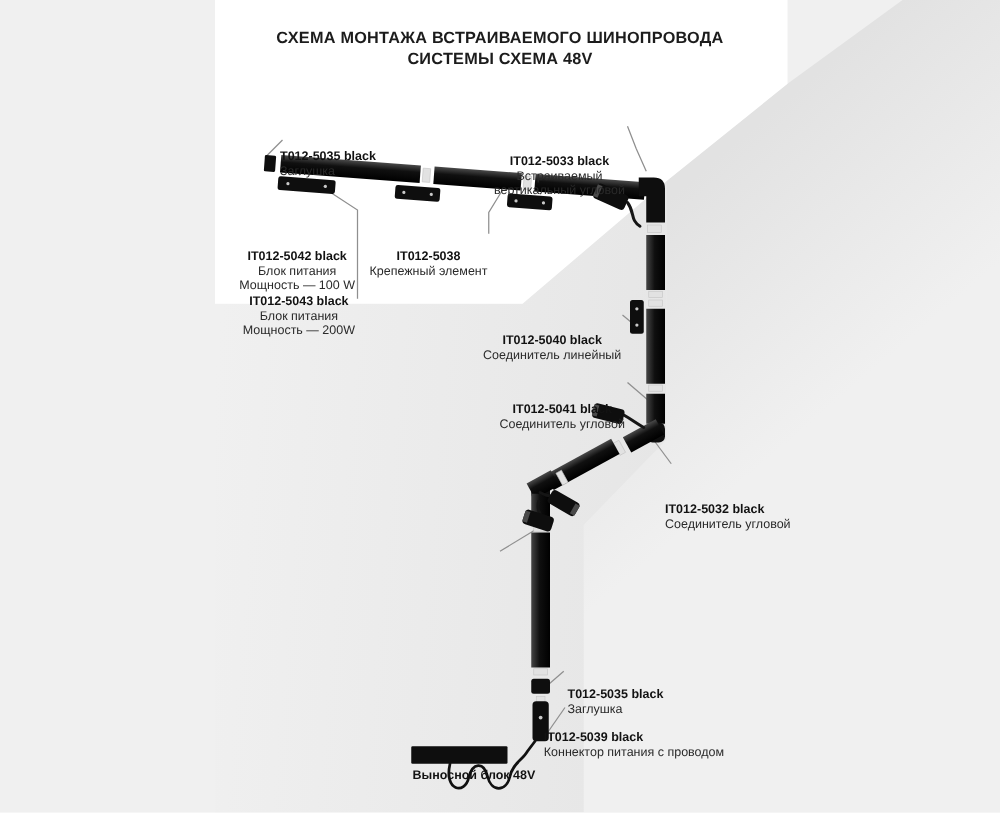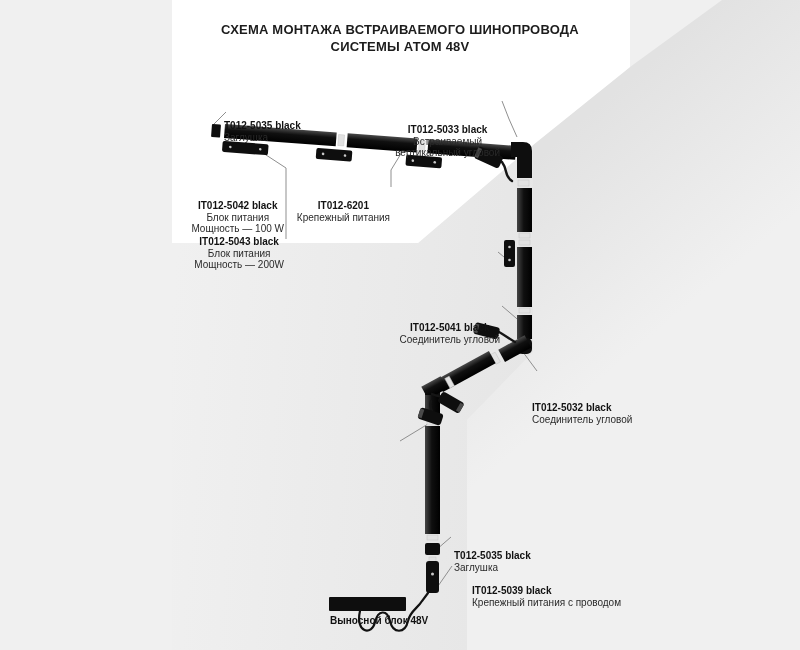--- a/index.html
+++ b/index.html
@@ -19,21 +19,21 @@
   .l-topcap{left:224px;top:88px}
   .l-vcorner{right:300px;top:92px}
   .l-psu100{right:516px;top:168px}
   .l-psu200{right:516px;top:204px}
   .l-fast{right:410px;top:168px}
   .l-linear{right:303px;top:235px}
   .l-cornu{right:300px;top:290px}
   .l-cornl{left:532px;top:370px}
   .l-track{left:313px;top:416px}
   .l-bcap{left:454px;top:518px}
-  .l-pconn{left:472px;top:553px}
+  .l-pconn{left:435px;top:553px}
   .l-remote{left:330px;top:583px;font-weight:700;color:#121212;}
   .wallL{fill:url(#gWallL)} .wallR{fill:url(#gWallR)} .ceil{fill:var(--ceiling)}
   .trkH{fill:url(#gTrkH)} .trkV{fill:url(#gTrkV)} .blk{fill:var(--track)}
   .nub{fill:var(--nub);stroke:#c4c4c4;stroke-width:.5}
   .ldr{stroke:var(--leader);stroke-width:1;fill:none}
   .dot{fill:#c9c9c9}
   .stem{stroke:#151515;stroke-width:2.4;fill:none;stroke-linecap:round}
   .lens{fill:#4a4a4a}
   .cable{stroke:#111;stroke-width:2.2;fill:none;stroke-linecap:round}
 </style>
@@ -187,21 +187,21 @@
           <rect class="lens" x="0" y="1.5" width="4" height="9"></rect>
         </g>
     </g>
 
     <rect class="blk" x="329" y="597" width="77" height="14" rx="1"></rect>
     <path class="cable" d="M 360,611 C 355,633 372,636 375,622 C 378,610 387,609 390,621 C 393,634 405,634 408,621 C 410,611 418,608 422,601 L 428,593"></path>
   </svg>
 
   <div class="title">
     <div>СХЕМА МОНТАЖА ВСТРАИВАЕМОГО ШИНОПРОВОДА</div>
-    <div>СИСТЕМЫ АТОМ 48V</div>
+    <div>СИСТЕМЫ СХЕМА 48V</div>
   </div>
 
   <div class="lbl l-topcap">
     <div class="part">T012-5035 black</div>
     <div>Заглушка</div>
   </div>
 
   <div class="lbl ra l-vcorner">
     <div class="part">IT012-5033 black</div>
     <div>Встраиваемый</div>
@@ -214,43 +214,47 @@
     <div>Мощность — 100 W</div>
   </div>
 
   <div class="lbl ra l-psu200">
     <div class="part">IT012-5043 black</div>
     <div>Блок питания</div>
     <div>Мощность — 200W</div>
   </div>
 
   <div class="lbl ra l-fast">
-    <div class="part">IT012-6201</div>
-    <div>Крепежный питания</div>
-  </div>
-
+    <div class="part">IT012-5038</div>
+    <div>Крепежный элемент</div>
+  </div>
+
+  <div class="lbl ra l-linear">
+    <div class="part">IT012-5040 black</div>
+    <div>Соединитель линейный</div>
+  </div>
 
   <div class="lbl ra l-cornu">
     <div class="part">IT012-5041 black</div>
     <div>Соединитель угловой</div>
   </div>
 
   <div class="lbl l-cornl">
     <div class="part">IT012-5032 black</div>
     <div>Соединитель угловой</div>
   </div>
 
 
   <div class="lbl l-bcap">
     <div class="part">T012-5035 black</div>
     <div>Заглушка</div>
   </div>
 
   <div class="lbl l-pconn">
     <div class="part">IT012-5039 black</div>
-    <div>Крепежный питания с проводом</div>
+    <div>Коннектор питания с проводом</div>
   </div>
 
   <div class="lbl l-remote">
     <div>Выносной блок 48V</div>
   </div>
 
 </div>
 
 </body></html>

